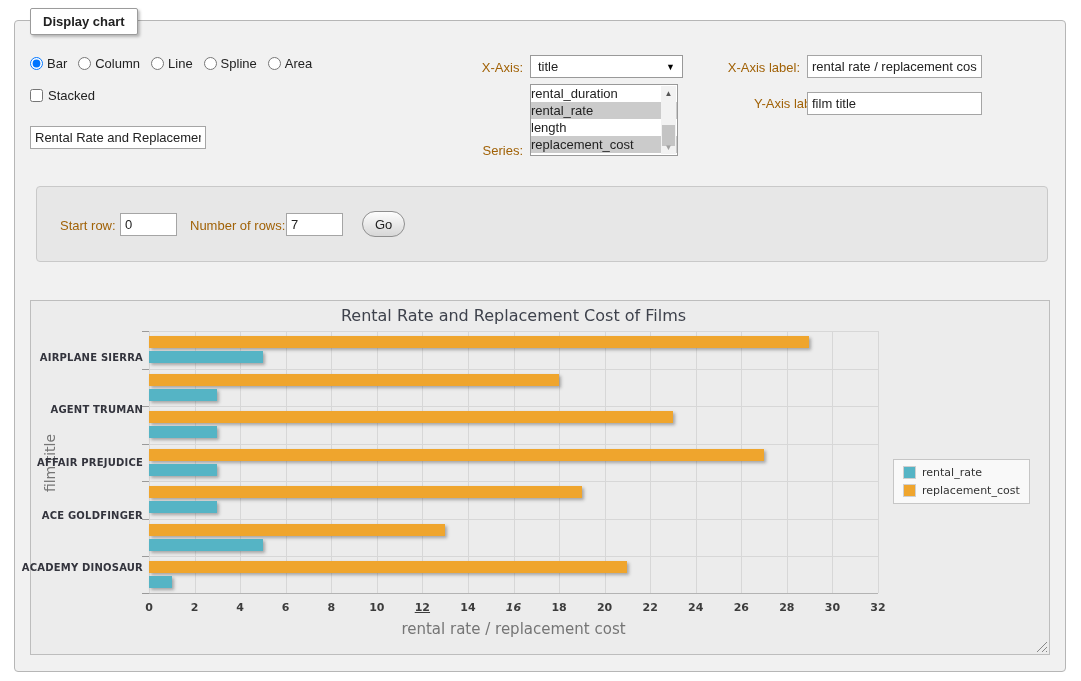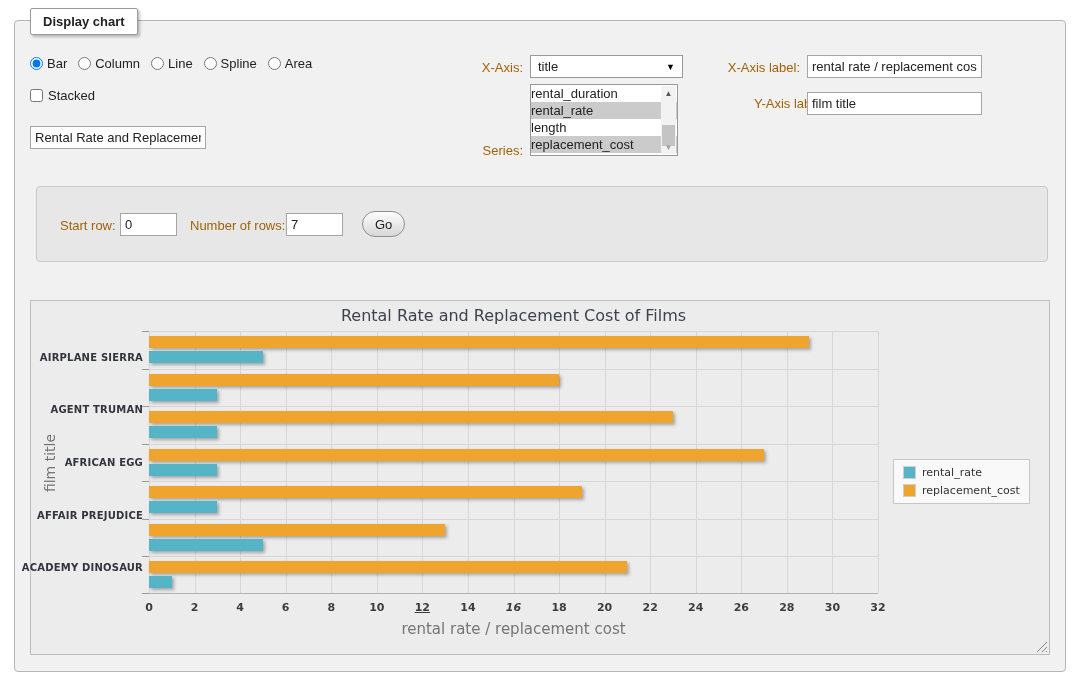--- a/index.html
+++ b/index.html
@@ -148,22 +148,22 @@
   <div class="form-label" style="left:190px; top:218px;">Number of rows:</div>
   <input type="text" style="left: 286px; top: 213px; width: 57px; height: 23px;" value="7">
   <button class="go-btn">Go</button>
 
   <div class="chart-panel">
     <div class="chart-title">Rental Rate and Replacement Cost of Films</div>
     <div class="y-axis-title">film title</div>
     <div class="cat-labels">
         <div class="cat-label">AIRPLANE SIERRA</div>
         <div class="cat-label">AGENT TRUMAN</div>
-        <div class="cat-label">AFRICAN EGG</div>
         <div class="cat-label">AFFAIR PREJUDICE</div>
+        <div class="cat-label">ACE GOLDFINGER</div>
         <div class="cat-label">ACADEMY DINOSAUR</div>
       </div>
     <div class="plot">
         <div class="vline" style="left: 0%;"></div>
         <div class="vline" style="left: 6.25%;"></div>
         <div class="vline" style="left: 12.5%;"></div>
         <div class="vline" style="left: 18.75%;"></div>
         <div class="vline" style="left: 25%;"></div>
         <div class="vline" style="left: 31.25%;"></div>
         <div class="vline" style="left: 37.5%;"></div>

